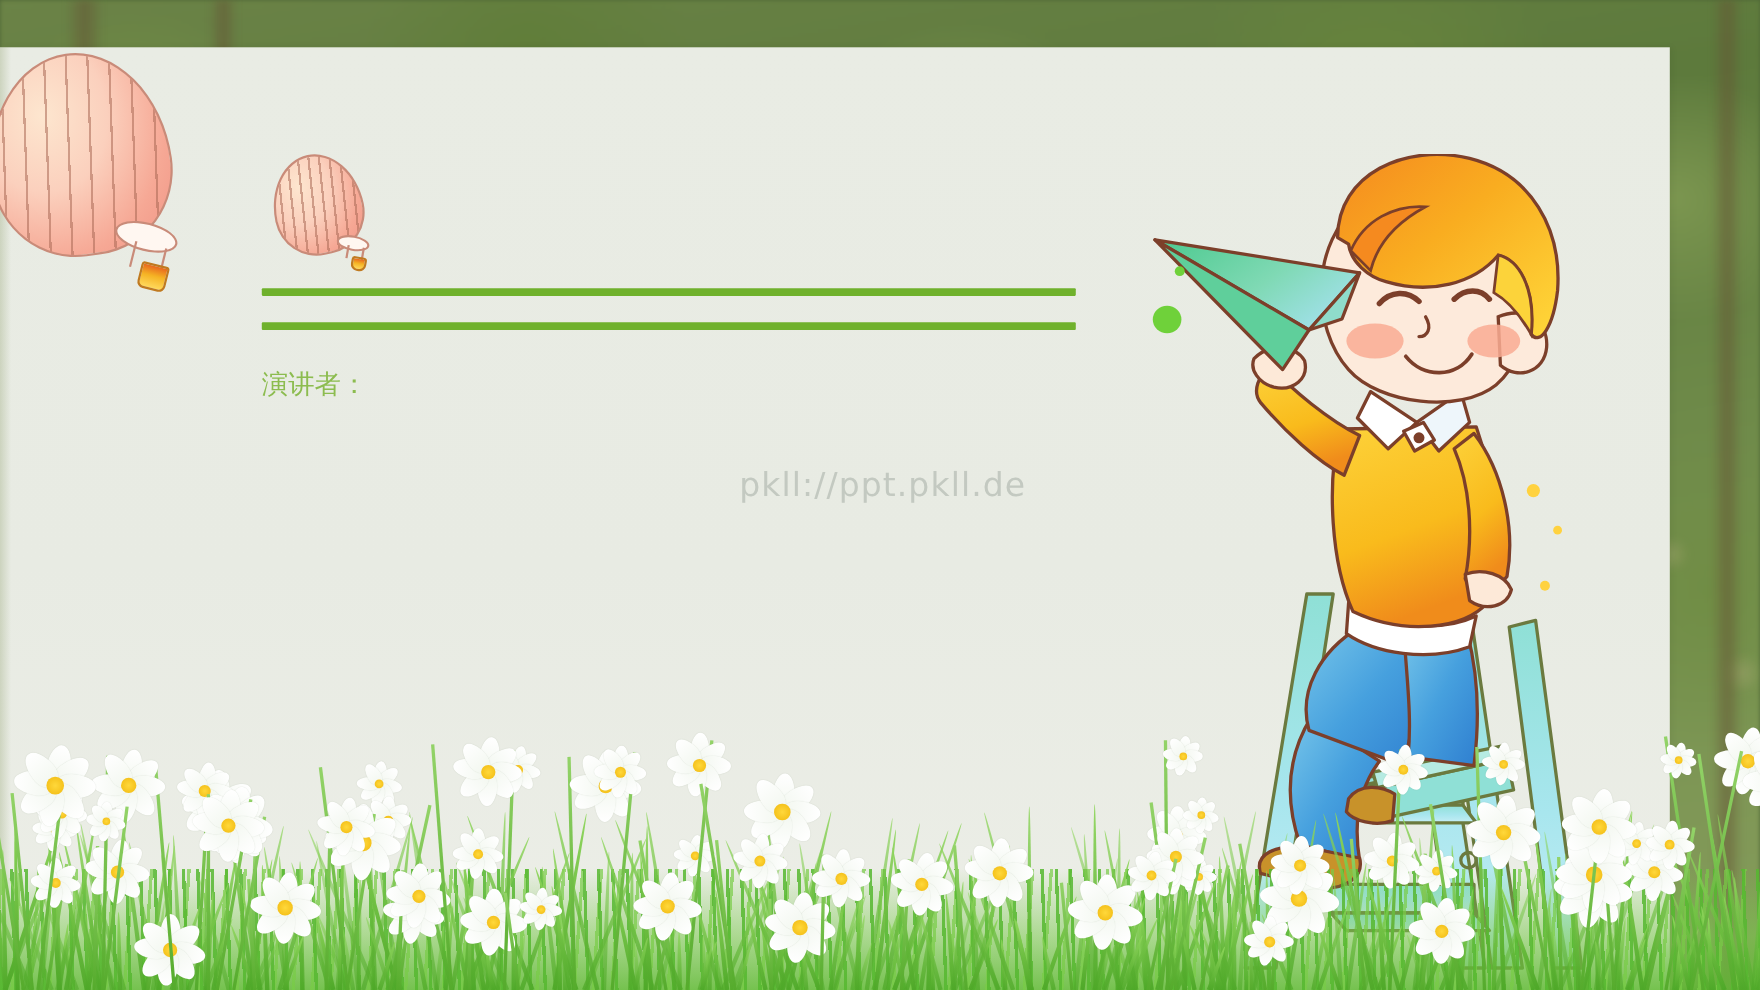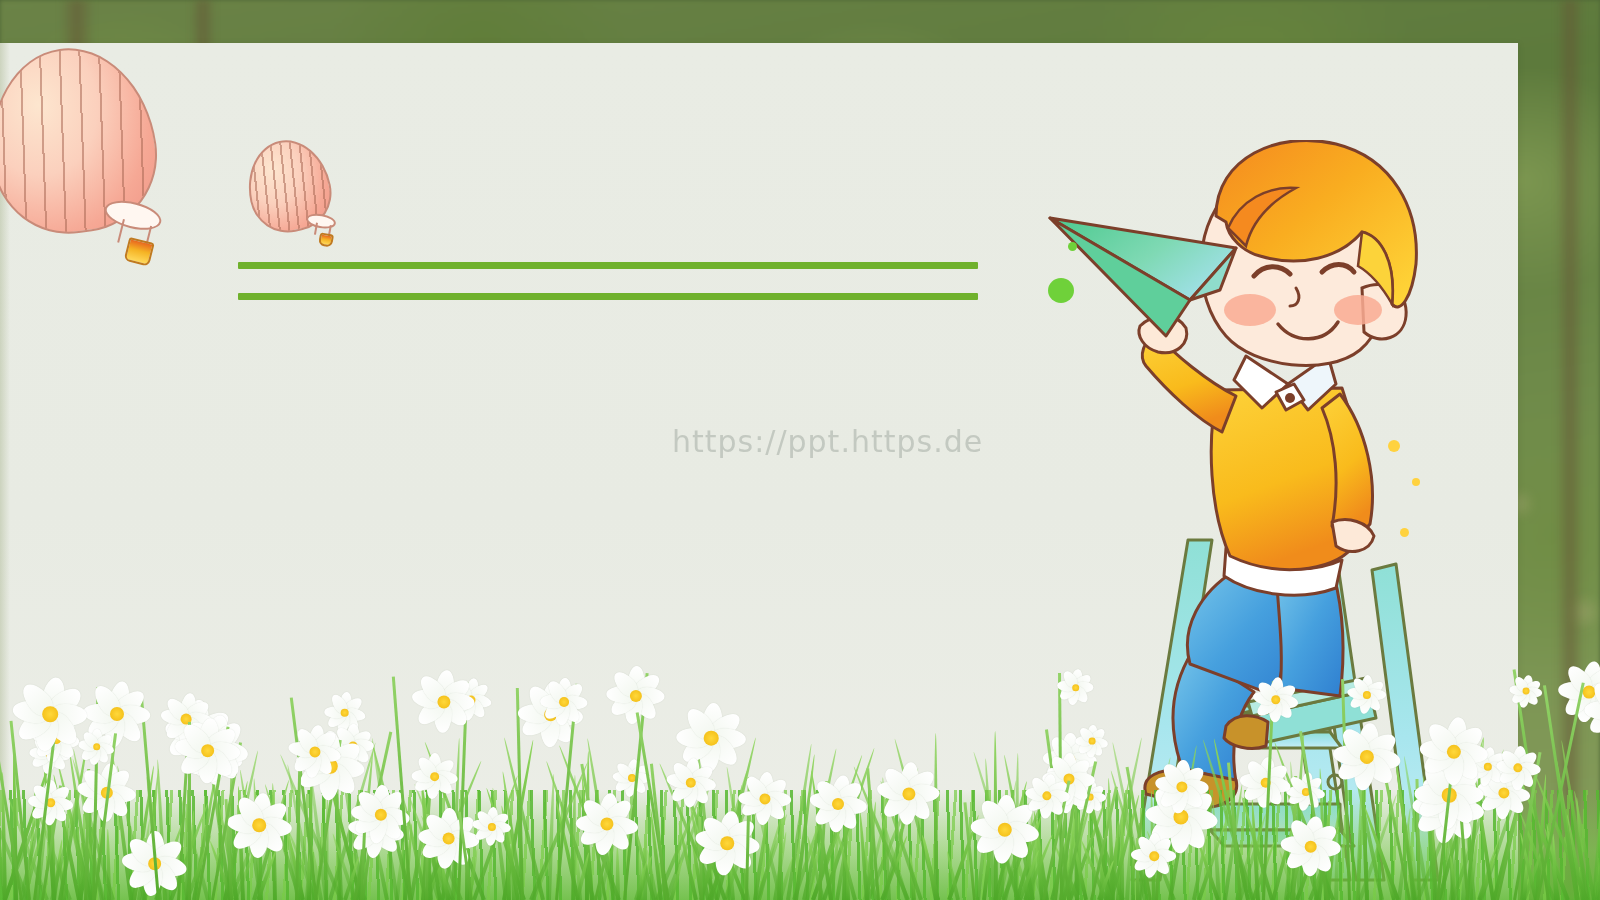--- a/index.html
+++ b/index.html
@@ -245,24 +245,25 @@
     <div class="splat" style="left:28px;top:102px;width:9px;height:9px;"></div>
     <div class="splat" style="left:348px;top:300px;width:12px;height:12px;background:#ffd23f;"></div>
     <div class="splat" style="left:372px;top:338px;width:8px;height:8px;background:#ffd23f;"></div>
     <div class="splat" style="left:360px;top:388px;width:9px;height:9px;background:#ffd23f;"></div>
   </div>
 
   <div class="textblock">
     <div class="rule top"></div>
     <div class="rule bot"></div>
     <div class="meta">
+      <div>演讲者：</div>
     </div>
   </div>
 
-  <div class="watermark">https://ppt.https.de</div>
+  <div class="watermark">pkll://ppt.pkll.de</div>
 
   <div class="meadow">
     <div class="grass-fill"></div>
     <div id="flora">
         <div class="blade" style="left:1125px;height:87px;transform:rotate(3.8deg);opacity:0.59"></div>
         <div class="blade" style="left:52px;height:61px;transform:rotate(7.5deg);opacity:0.91"></div>
         <div class="blade" style="left:707px;height:126px;transform:rotate(22.1deg);opacity:0.65"></div>
         <div class="blade" style="left:779px;height:115px;transform:rotate(-14.2deg);opacity:0.57"></div>
         <div class="blade" style="left:531px;height:50px;transform:rotate(22.9deg);opacity:0.61"></div>
         <div class="blade" style="left:726px;height:116px;transform:rotate(6.8deg);opacity:0.62"></div>

